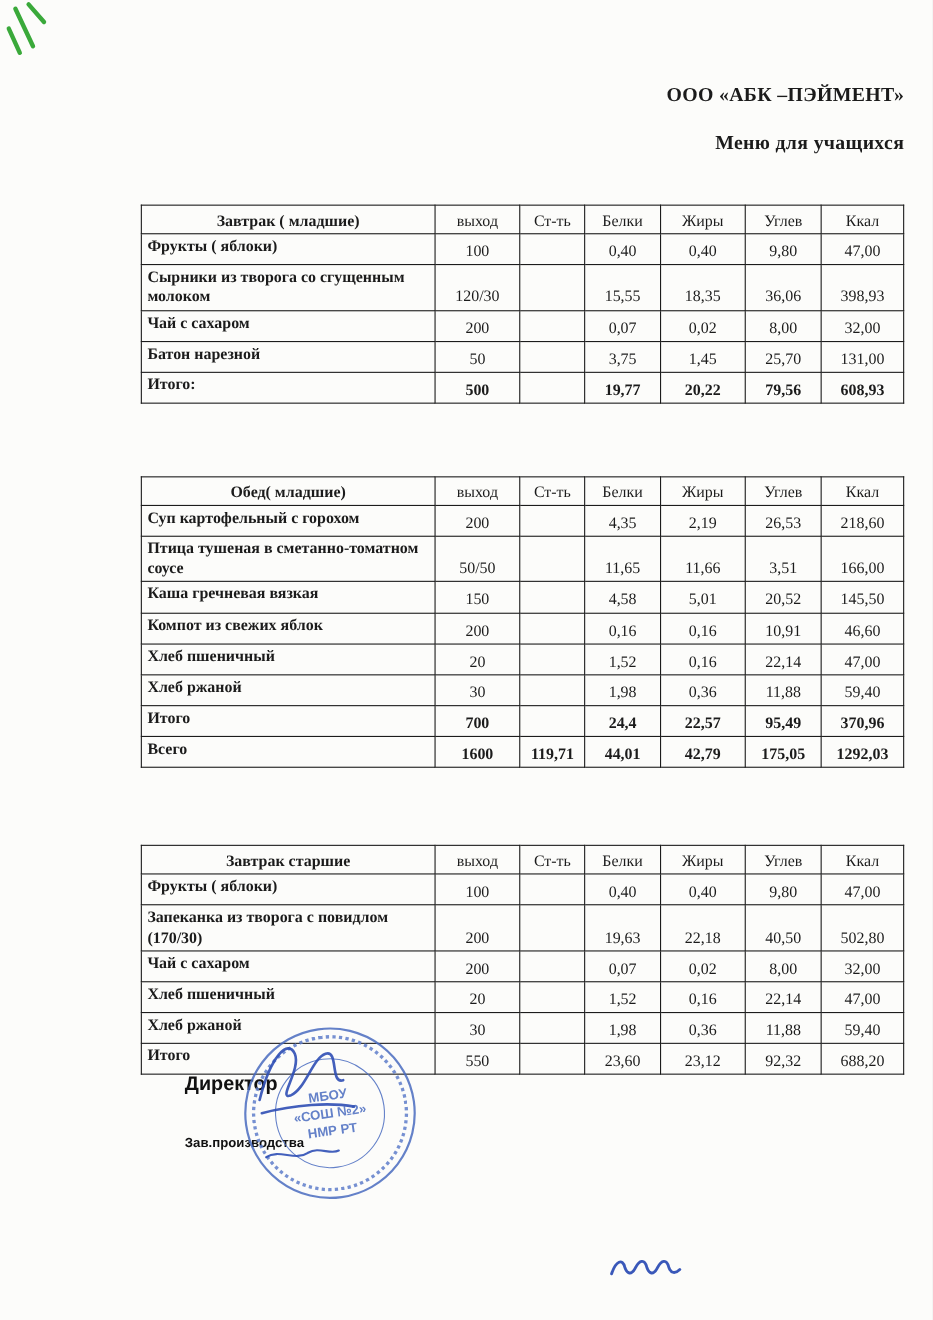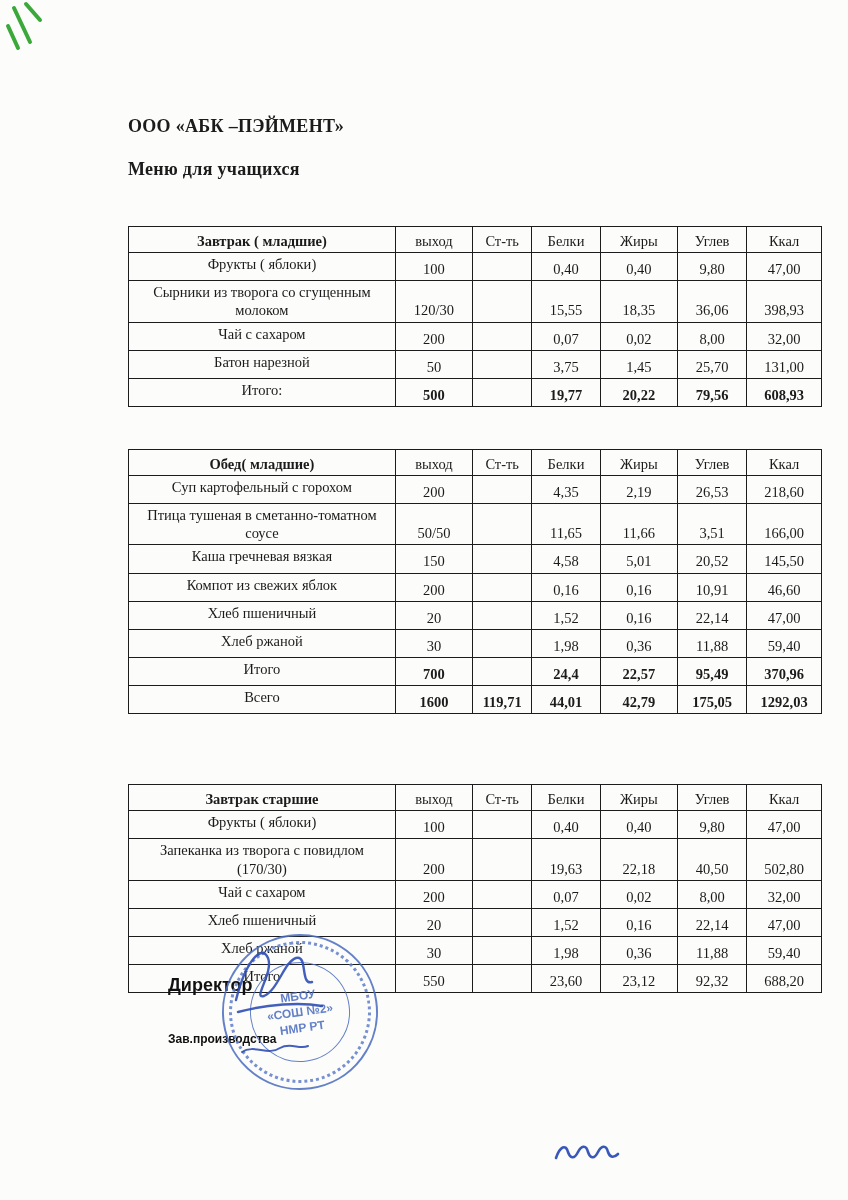--- a/index.html
+++ b/index.html
@@ -15,22 +15,22 @@
     color:#1b1b1b;
     overflow:hidden;
     border-right:2px solid #d8d8d4;
   }
   .content{
     position:absolute;
     left:128px;top:0;
     width:694px;
   }
   .doc-header{
-    text-align:left;
-    padding-top:116px;
+    text-align:right;
+    padding-top:76px;
   }
   .doc-header .line{
     font-weight:bold;
     font-size:18px;
     margin:0 0 22px 0;
     letter-spacing:.3px;
   }
   table.menu{
     border-collapse:collapse;
     width:694px;
@@ -47,41 +47,41 @@
     font-weight:normal;
     text-align:center;
     vertical-align:bottom;
     padding-top:5px;
   }
   table.menu th.col-name{
     font-weight:bold;
     vertical-align:middle;
   }
   table.menu td.name-cell{
-    font-weight:normal;
-    text-align:center;
+    font-weight:bold;
+    text-align:left;
     vertical-align:top;
   }
   table.menu td.val-cell{
     text-align:center;
     vertical-align:bottom;
     padding-top:7px;
   }
   table.menu td.val-cell.bold{ font-weight:bold; }
   
   table.menu th:nth-child(1), table.menu td:nth-child(1){width:41.2%;}
   table.menu th:nth-child(2), table.menu td:nth-child(2){width:10.8%;}
   table.menu th:nth-child(3), table.menu td:nth-child(3){width:7.9%;}
   table.menu th:nth-child(4), table.menu td:nth-child(4){width:9.4%;}
   table.menu th:nth-child(5), table.menu td:nth-child(5){width:10.8%;}
   table.menu th:nth-child(6), table.menu td:nth-child(6){width:9.5%;}
   table.menu th:nth-child(7), table.menu td:nth-child(7){width:10.4%;}
 
   #table-1{margin-top:46px;}
-  #table-2{margin-top:42px;}
+  #table-2{margin-top:66px;}
   #table-3{margin-top:70px;}
 
   .footer{
     position:absolute;
     left:128px;top:975px;
     width:500px;
     font-family:"Liberation Sans","DejaVu Sans",sans-serif;
     padding-left:40px;
   }
   .sig-label{

